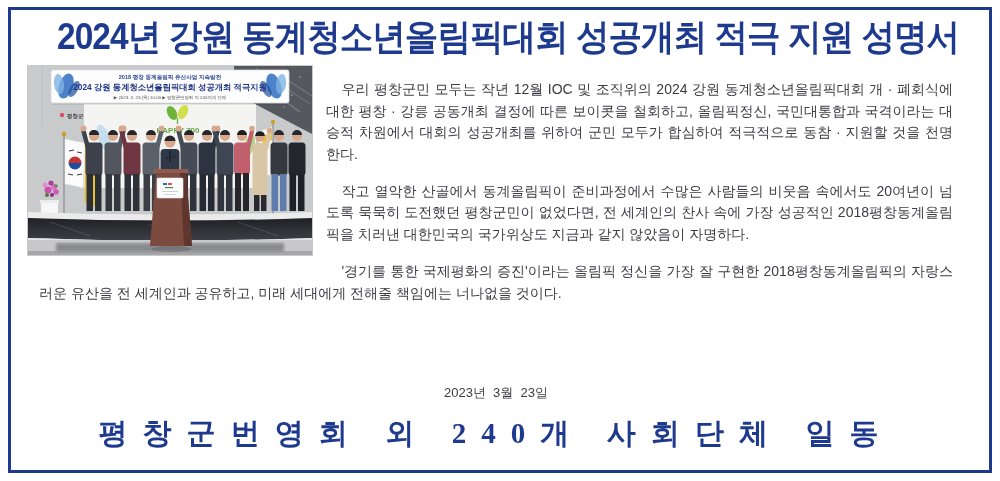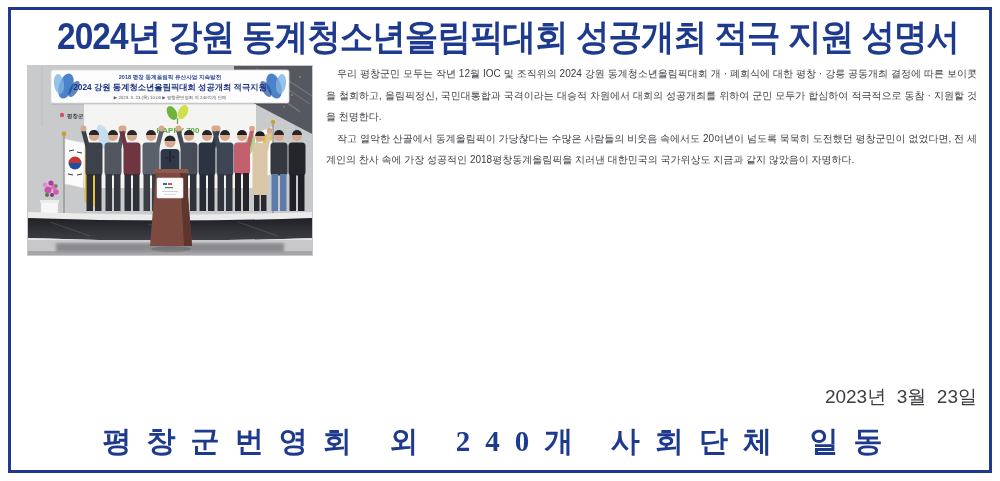--- a/index.html
+++ b/index.html
@@ -5,39 +5,39 @@
   html,body{margin:0;padding:0;}
   body{
     width:1000px;height:481px;background:#ffffff;overflow:hidden;
     font-family:"Liberation Sans","DejaVu Sans",sans-serif;
     position:relative;
   }
   .sheet{position:absolute;inset:0;background:#ffffff;}
   .frame{
     position:absolute;left:8px;top:7px;right:8px;bottom:8px;
     border:3px solid #1e3a8e;background:#ffffff;
-    box-sizing:border-box;padding:4px 12px 4px 12px;overflow:hidden;
+    box-sizing:border-box;padding:4px 20px 4px 12px;overflow:hidden;
   }
   .title{margin:2px 0 6px 0;text-align:center;line-height:1.15;}
   .title-inner{
     display:inline-block;white-space:nowrap;transform:scaleX(.93);transform-origin:center;
     font-size:36px;font-weight:900;color:#1e3a8e;letter-spacing:-1px;
   }
   .body-text{height:318px;overflow:hidden;}
   .photo{
     float:left;width:284px;height:189px;margin:2px 13px 16px 4px;
     border:1px solid #c9c9cb;background:#cacbce;
   }
   .photo svg{display:block;}
   .para{
-    margin:0;color:#3c3c43;font-size:10px;line-height:21.4px;
+    margin:16px;color:#3c3c43;font-size:14px;line-height:21.4px;
     text-align:justify;text-indent:1.1em;word-break:break-all;
   }
   .date-line{
-    text-align:right;color:#3c3c43;font-size:19px;margin:3px 0 5px 0;white-space:pre;
+    text-align:center;color:#3c3c43;font-size:13px;margin:3px 0 5px 0;white-space:pre;
   }
   .signature{
     text-align:center;color:#1e3a8e;font-size:29px;font-weight:600;
     font-family:"Liberation Serif","DejaVu Serif",serif;
     letter-spacing:.52em;white-space:pre;margin-top:12px;
   }
   
   .svg-b1{font:700 5.6px "Liberation Sans","DejaVu Sans",sans-serif;fill:#2c4796;}
   .svg-b2{font:900 8.3px "Liberation Sans","DejaVu Sans",sans-serif;fill:#1c3382;}
   .svg-b3{font:400 4.4px "Liberation Sans","DejaVu Sans",sans-serif;fill:#55555a;}
@@ -298,21 +298,22 @@
               <rect x="140" y="117" width="4" height="2" fill="#d94f63"></rect>
             <rect x="137" y="121" width="8" height="1.2" fill="#4a8a3c"></rect>
             <rect x="134" y="125" width="16" height="1" fill="#cfcfcf"></rect>
               <rect x="136" y="128" width="12" height="1" fill="#d8d8d8"></rect>
             <ellipse cx="143" cy="183" rx="20" ry="3" fill="#000" opacity=".15"></ellipse>
           </g>
         </svg>
       </div>
 
       <p class="para">우리 평창군민 모두는 작년 12월 IOC 및 조직위의 2024 강원 동계청소년올림픽대회 개 · 폐회식에 대한 평창 · 강릉 공동개최 결정에 따른 보이콧을 철회하고, 올림픽정신, 국민대통합과 국격이라는 대승적 차원에서 대회의 성공개최를 위하여 군민 모두가 합심하여 적극적으로 동참 · 지원할 것을 천명한다.</p>
-      <p class="para">작고 열악한 산골에서 동계올림픽이 가당찮다는 수많은 사람들의 비웃음 속에서도 20여년이 넘도록 묵묵히 도전했던 평창군민이 없었다면, 전 세계인의 찬사 속에 가장 성공적인 2018평창동계올림픽을 치러낸 대한민국의 국가위상도 지금과 같지 않았음이 자명하다.</p>
+      <p class="para">작고 열악한 산골에서 동계올림픽이 준비과정에서 수많은 사람들의 비웃음 속에서도 20여년이 넘도록 묵묵히 도전했던 평창군민이 없었다면, 전 세계인의 찬사 속에 가장 성공적인 2018평창동계올림픽을 치러낸 대한민국의 국가위상도 지금과 같지 않았음이 자명하다.</p>
+      <p class="para">'경기를 통한 국제평화의 증진'이라는 올림픽 정신을 가장 잘 구현한 2018평창동계올림픽의 자랑스러운 유산을 전 세계인과 공유하고, 미래 세대에게 전해줄 책임에는 너나없을 것이다.</p>
 
     </div>
 
     <div class="date-line">2023년  3월  23일</div>
     <div class="signature">평창군번영회 외 240개 사회단체 일동</div>
 
   </div>
 </div>
 
 </body></html>

